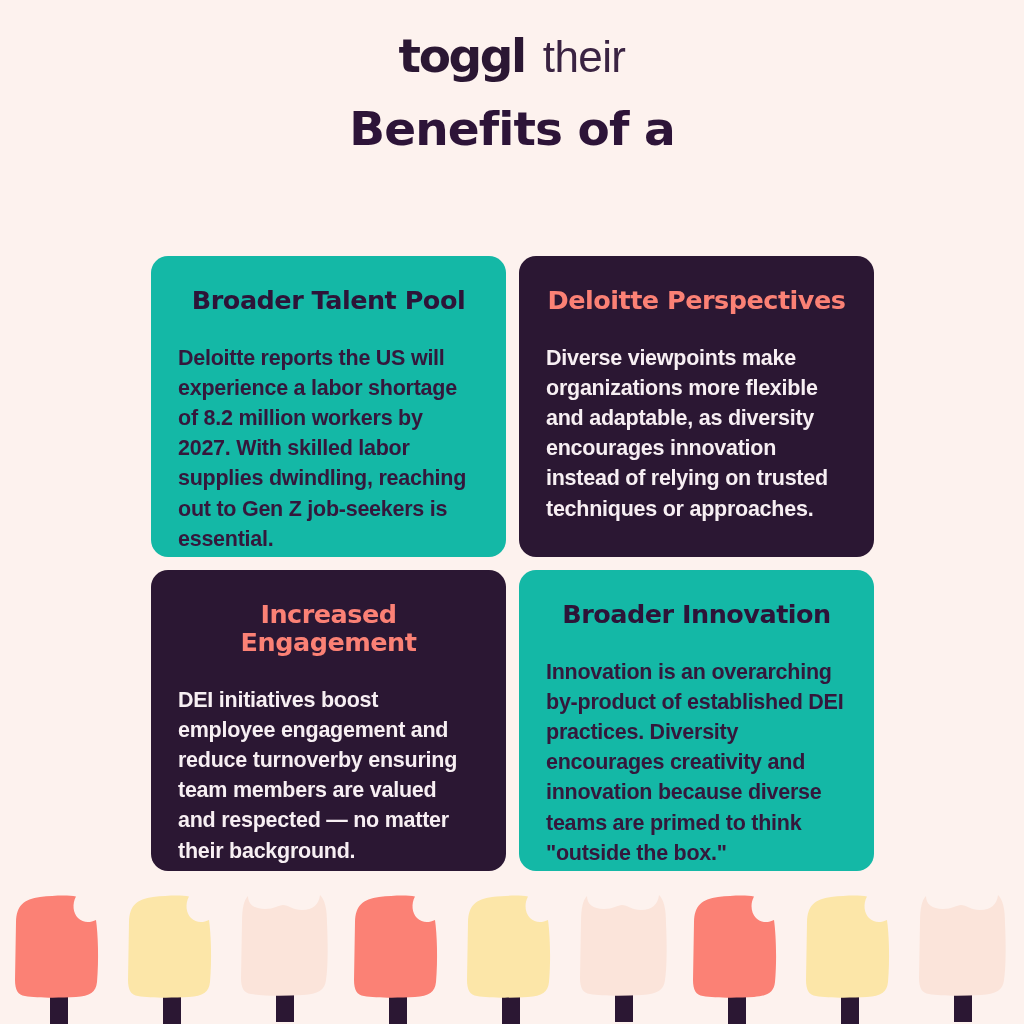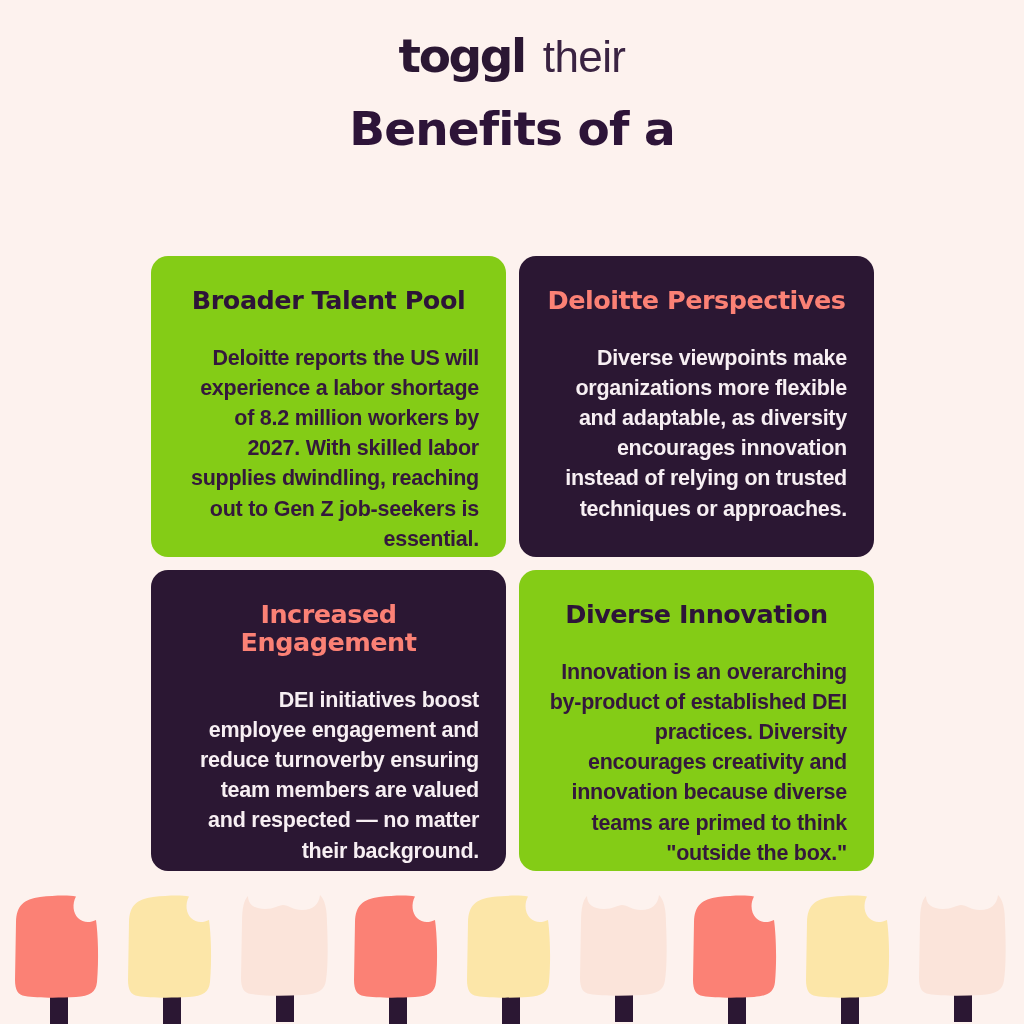--- a/index.html
+++ b/index.html
@@ -87,41 +87,41 @@
   }
 
   .card {
     border-radius: 17px;
     padding: 30px 27px 22px 27px;
     display: flex;
     flex-direction: column;
     align-items: center;
     overflow: hidden;
   }
-  .card.light { background: #84cc16; }
+  .card.light { background: #14b8a6; }
   .card.dark  { background: #2B1733; }
 
   .card-title {
     font-family: "DejaVu Sans", sans-serif;
     font-size: 25.5px;
     font-weight: bold;
     letter-spacing: -0.5px;
     text-align: center;
     line-height: 1.1;
   }
   .card.light .card-title { color: #2D1438; }
   .card.dark  .card-title { color: #FB8175; }
 
   .card-body {
     margin-top: 29px;
     font-family: "Liberation Sans", sans-serif;
     font-size: 21.5px;
     font-weight: bold;
     line-height: 1.40;
-    text-align: right;
+    text-align: left;
     letter-spacing: -0.25px;
     max-width: 302px;
   }
   .card.light .card-body { color: #34183C; }
   .card.dark  .card-body { color: #F7EFF3; }
 
   
   .popsicles {
     position: absolute;
     left: 0;
@@ -163,21 +163,21 @@
       <div class="card-title">Deloitte Perspectives</div>
       <div class="card-body">Diverse viewpoints make organizations more flexible and adaptable, as diversity encourages innovation instead of relying on trusted techniques or approaches.</div>
     </div>
 
     <div class="card dark">
       <div class="card-title">Increased Engagement</div>
       <div class="card-body">DEI initiatives boost employee engagement and reduce turnoverby ensuring team members are valued and respected — no matter their background.</div>
     </div>
 
     <div class="card light">
-      <div class="card-title">Diverse Innovation</div>
+      <div class="card-title">Broader Innovation</div>
       <div class="card-body">Innovation is an overarching by-product of established DEI practices. Diversity encourages creativity and innovation because diverse teams are primed to think "outside the box."</div>
     </div>
 
   </div>
 
   <div class="popsicles" id="popsicle-row">
       <svg class="popsicle" viewBox="0 0 100 136" style="margin-bottom: 0px;">
         <rect x="40" y="100" width="18" height="36" fill="#2B1733"></rect>
         <path d="M6 34 C6 18 14 11 30 9 C44 7.5 58 7 66 8.5 C62 16 63 25 68 30 C73 35 80 35 86 32 C88 46 89 72 87 94 C86 104 80 108 66 109 C48 110 26 110 15 108 C8 107 5 102 5 92 Z" fill="#FB8175"></path>
       </svg>

